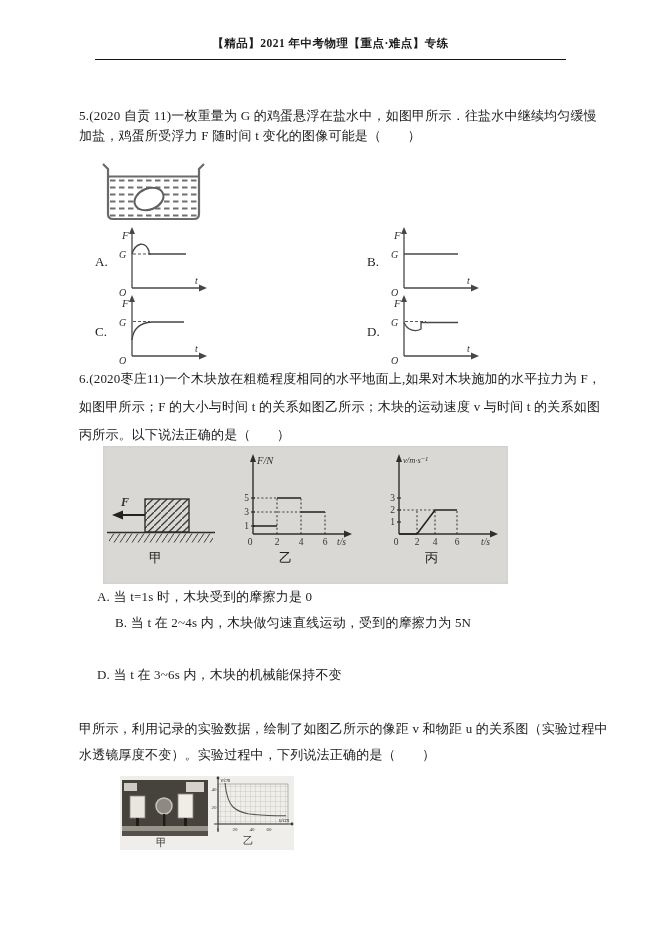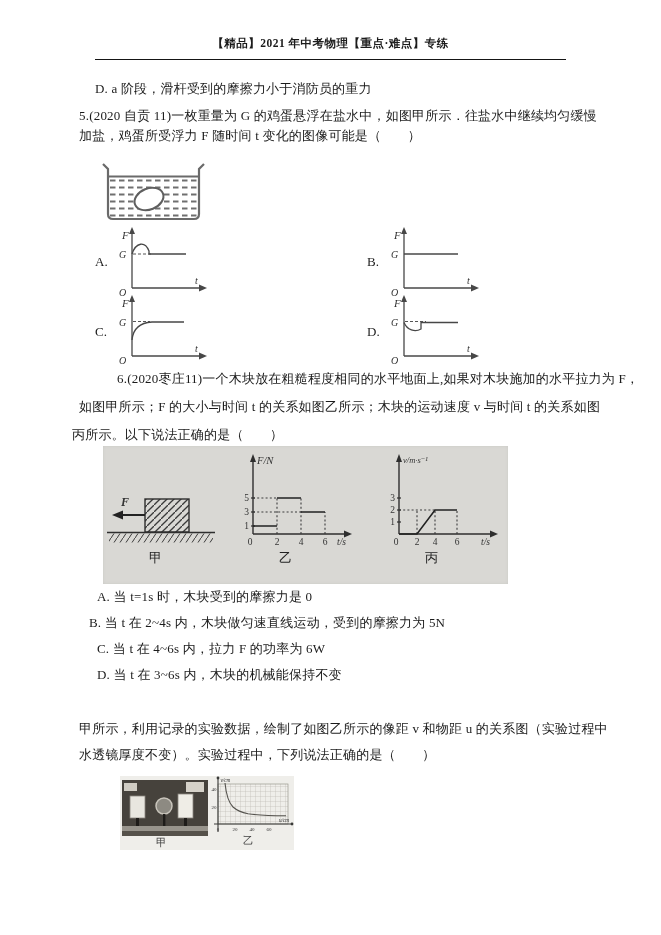--- a/index.html
+++ b/index.html
@@ -19,21 +19,20 @@
   .sym{font-style:italic;}
 </style>
 </head>
 <body>
 
 <div class="page">
 
   <div class="abs hdr" style="top:36px;left:0;">【精品】2021 年中考物理【重点·难点】专练</div>
   <div class="abs divider" style="top:59px;left:95px;"></div>
 
-  <div class="abs txt" style="left:95px;top:80px;">D. a 阶段，滑杆受到的摩擦力小于消防员的重力</div>
 
   <div class="abs txt" style="left:79px;top:107px;">5.(2020 自贡 11)一枚重量为 G 的鸡蛋悬浮在盐水中，如图甲所示．往盐水中继续均匀缓慢</div>
   <div class="abs txt" style="left:79px;top:127px;">加盐，鸡蛋所受浮力 F 随时间 t 变化的图像可能是（　　）</div>
 
   <svg class="abs" style="left:100px;top:163px;" width="107" height="62" viewBox="0 0 107 62">
     <defs>
       <pattern id="salt" width="9" height="7" patternUnits="userSpaceOnUse">
         <rect x="1" y="2.5" width="5.5" height="2" fill="#6f6f6f"></rect>
       </pattern>
     </defs>
@@ -91,23 +90,23 @@
     <line x1="24" y1="62" x2="94" y2="62" stroke="#474747" stroke-width="1.3"></line>
     <polygon points="99,62 91,58.5 91,65.5" fill="#474747"></polygon>
     <text x="14" y="13" font-size="11" class="sym">F</text>
     <text x="11" y="32" font-size="10" class="sym">G</text>
     <text x="11" y="70" font-size="10" class="sym">O</text>
     <text x="87" y="58" font-size="10" class="sym">t</text>
     <path d="M25,27.5 H46" stroke="#555" stroke-width="1.1" stroke-dasharray="3,2" fill="none"></path>
     <path d="M24,28.5 C27,36 35,38.5 41,35 L41,28.5 H78" stroke="#474747" stroke-width="1.3" fill="none"></path>
   </svg>
 
-  <div class="abs txt" style="left:79px;top:370px;margin-left:38px;">6.(2020枣庄11)一个木块放在粗糙程度相同的水平地面上,如果对木块施加的水平拉力为 F，</div>
+  <div class="abs txt" style="left:79px;top:370px;">6.(2020枣庄11)一个木块放在粗糙程度相同的水平地面上,如果对木块施加的水平拉力为 F，</div>
   <div class="abs txt" style="left:79px;top:398px;">如图甲所示；F 的大小与时间 t 的关系如图乙所示；木块的运动速度 v 与时间 t 的关系如图</div>
-  <div class="abs txt" style="left:72px;top:426px;">丙所示。以下说法正确的是（　　）</div>
+  <div class="abs txt" style="left:79px;top:426px;">丙所示。以下说法正确的是（　　）</div>
 
   <div class="abs figbox" style="left:103px;top:446px;width:405px;height:138px;">
 
     <svg class="abs" style="left:2px;top:38px;" width="112" height="62" viewBox="0 0 112 62">
       <defs>
         <pattern id="bhatch" width="7" height="7" patternUnits="userSpaceOnUse">
           <line x1="0" y1="7" x2="7" y2="0" stroke="#3a3a3a" stroke-width="1.3"></line>
         </pattern>
         <pattern id="ghatch" width="6" height="9" patternUnits="userSpaceOnUse">
           <line x1="6" y1="0" x2="0" y2="9" stroke="#3a3a3a" stroke-width="1"></line>
@@ -163,22 +162,21 @@
       <text x="74" y="95" font-size="9.5" text-anchor="middle">6</text>
       <text x="98" y="95" font-size="9.5" class="sym">t/s</text>
       <path d="M16,60 H52" stroke="#3c3c3c" stroke-width="1.1" stroke-dasharray="2,2.2" fill="none"></path>
       <path d="M34,84 V60 M52,84 V60 M74,84 V60" stroke="#3c3c3c" stroke-width="1.1" stroke-dasharray="2,2.2" fill="none"></path>
       <path d="M16,84 H34 L52,60 H74" stroke="#222" stroke-width="1.6" fill="none"></path>
     </svg>
     <div class="abs figlabel" style="left:322px;top:103px;">丙</div>
   </div>
 
   <div class="abs txt" style="left:97px;top:588px;text-align:center;">A. 当 t=1s 时，木块受到的摩擦力是 0</div>
-  <div class="abs txt" style="left:89px;top:614px;text-align:center;">B. 当 t 在 2~4s 内，木块做匀速直线运动，受到的摩擦力为 5N</div>
-  <div class="abs txt" style="left:97px;top:640px;">C. 当 t 在 4~6s 内，拉力 F 的功率为 6W</div>
+  <div class="abs txt" style="left:115px;top:614px;text-align:center;">B. 当 t 在 2~4s 内，木块做匀速直线运动，受到的摩擦力为 5N</div>
   <div class="abs txt" style="left:97px;top:666px;">D. 当 t 在 3~6s 内，木块的机械能保持不变</div>
 
   <div class="abs txt" style="left:79px;top:746px;">水透镜厚度不变）。实验过程中，下列说法正确的是（　　）</div>
   <div class="abs txt" style="left:79px;top:720px;">甲所示，利用记录的实验数据，绘制了如图乙所示的像距 v 和物距 u 的关系图（实验过程中</div>
 
   <div class="abs strip" style="left:120px;top:776px;width:174px;height:74px;">
 
     <svg class="abs" style="left:2px;top:4px;" width="86" height="56" viewBox="0 0 86 56">
       <rect x="0" y="0" width="86" height="56" fill="#46423c"></rect>
       <rect x="2" y="3" width="13" height="8" fill="#cfcbc2"></rect>

